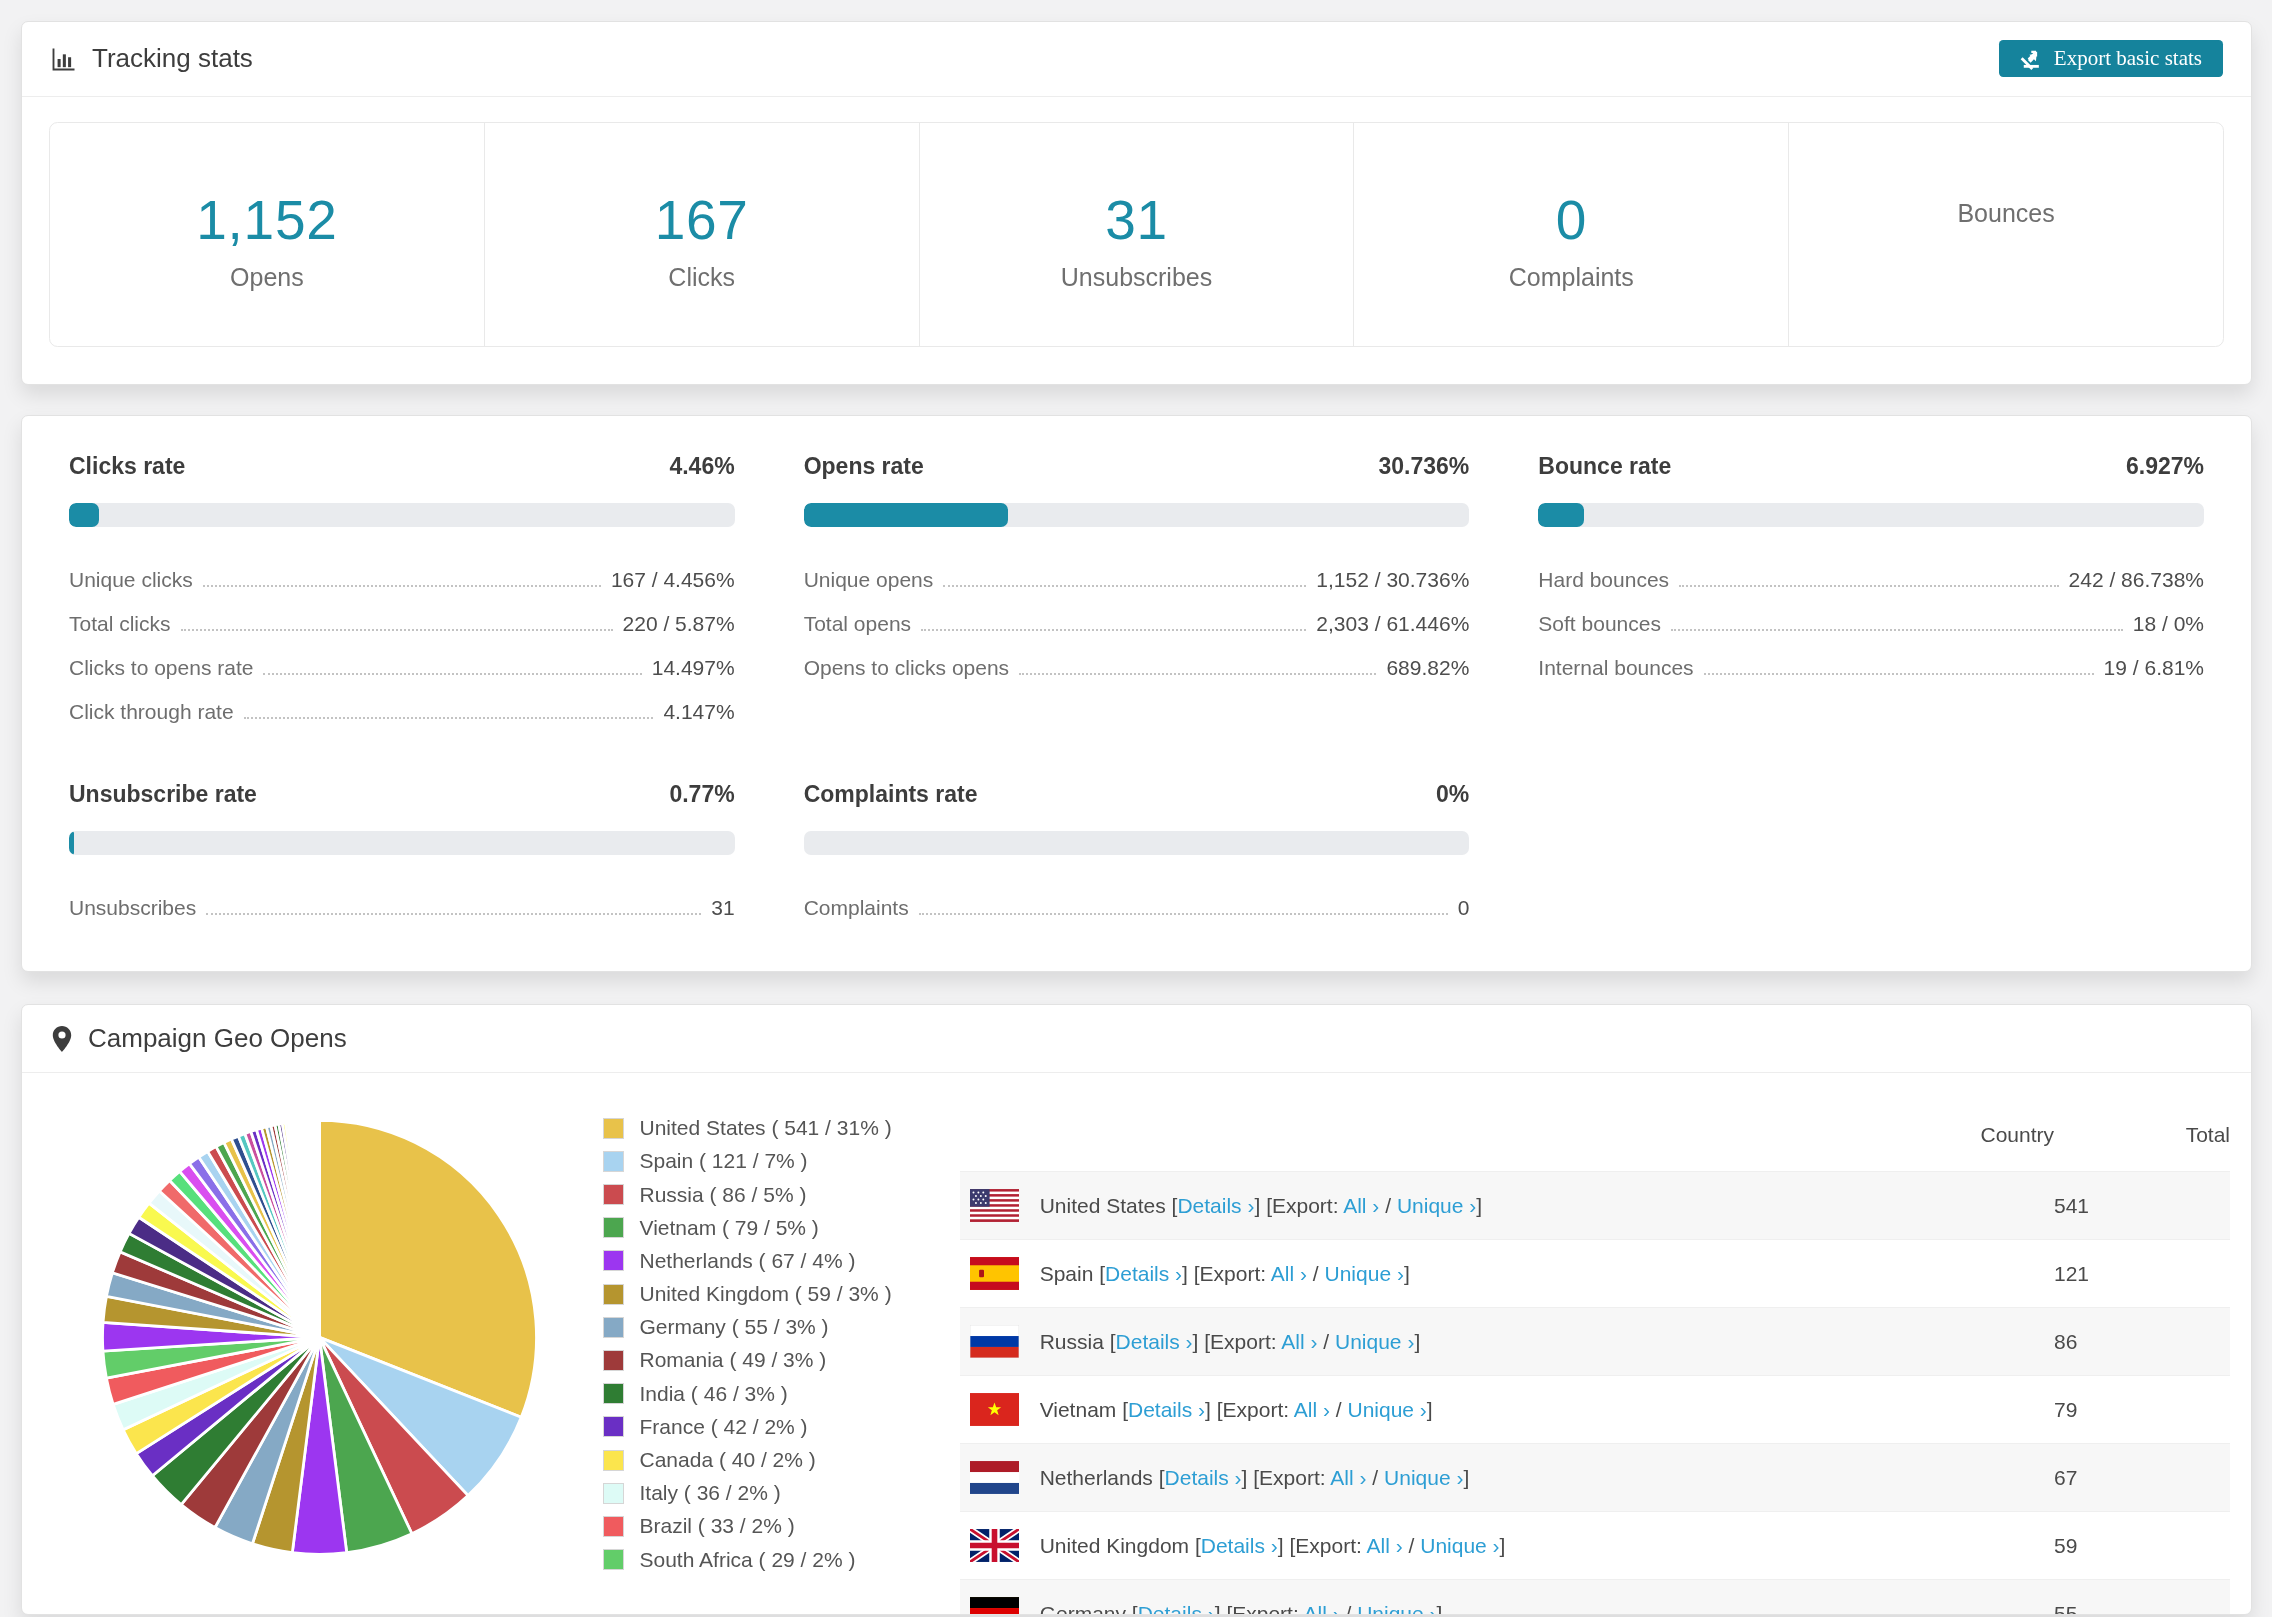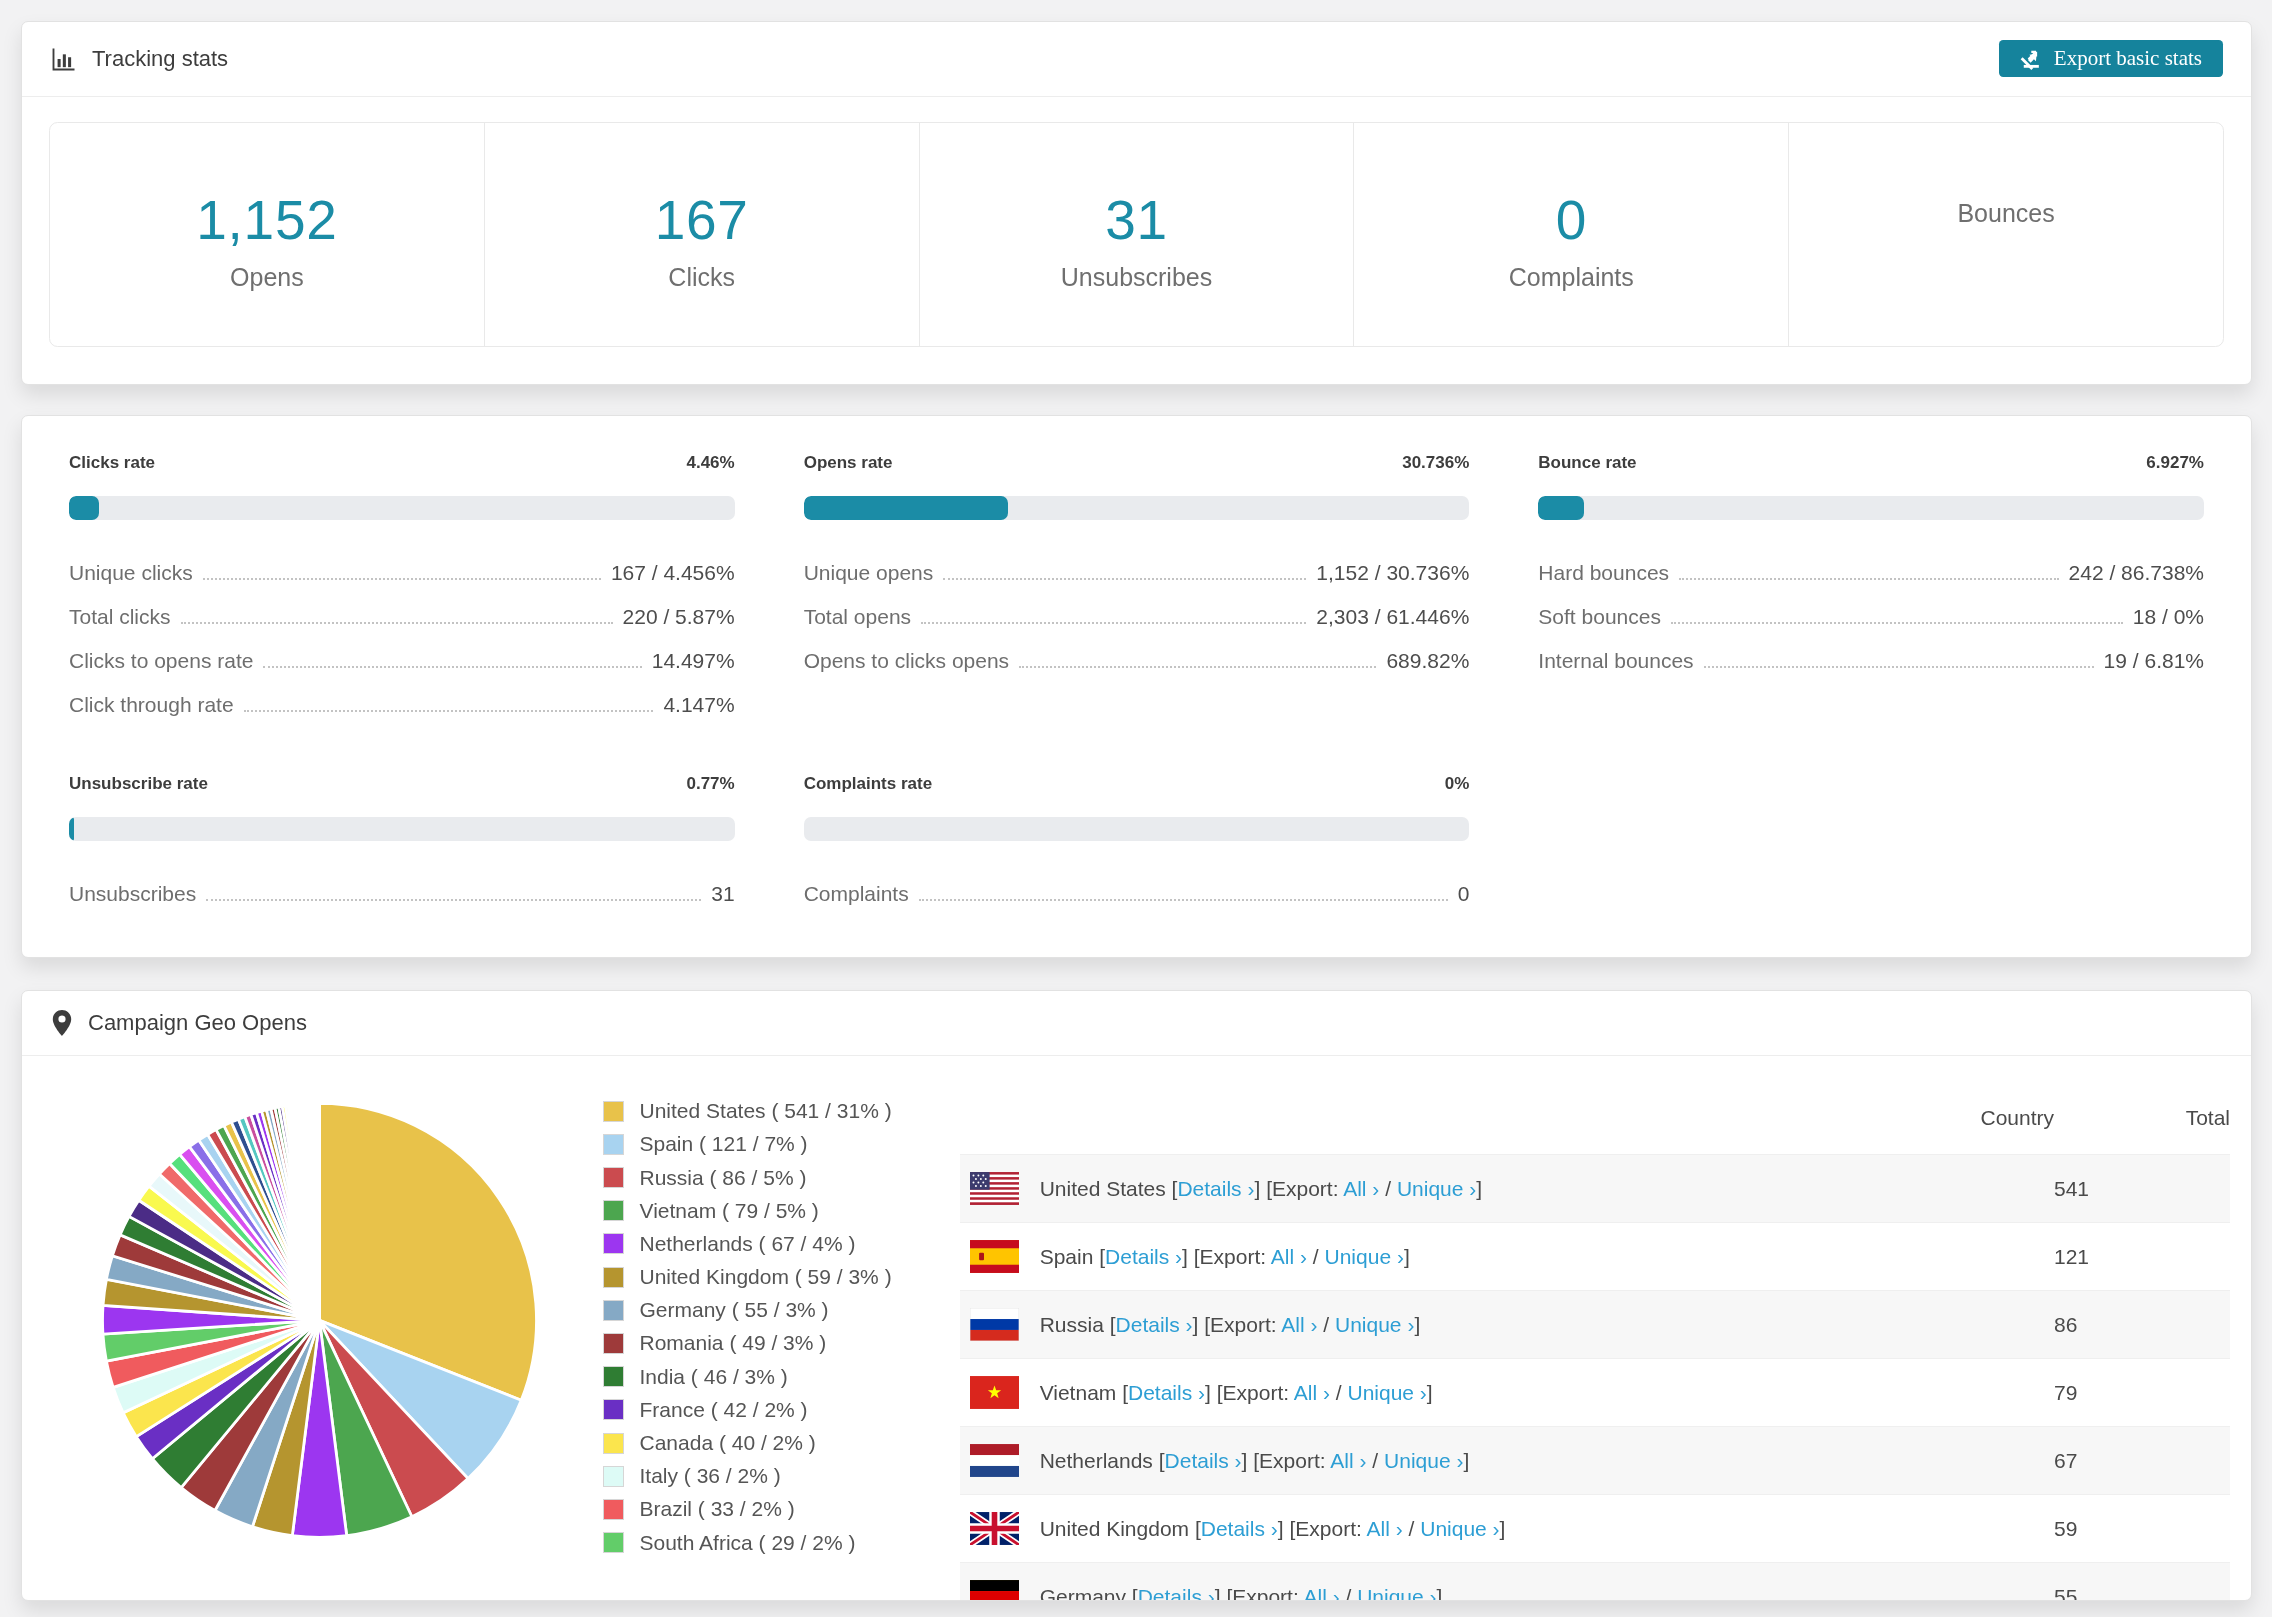--- a/index.html
+++ b/index.html
@@ -19,21 +19,21 @@
   .card-1 { margin-top: 21px; }
   .card-2 { margin-top: 30px; }
   .card-3 { margin-top: 32px; height: 611px; overflow: hidden; }
 
   
   .card-header {
     display: flex; align-items: center; justify-content: space-between;
     padding: 18.4px 28px;
     border-bottom: 1.4px solid #ededed;
   }
-  .card-title { display: flex; align-items: center; gap: 14px; font-size: 22px; color: #3d3d3d; }
+  .card-title { display: flex; align-items: center; gap: 14px; font-size: 26px; color: #3d3d3d; }
   .card-title svg { display: block; }
 
   .export-btn {
     display: flex; align-items: center; gap: 11.3px;
     background: #15839c; color: #fff; border: none; cursor: pointer;
     font-family: Liberation Serif, serif; font-size: 21px;
     padding: 6px 21px; border-radius: 4.2px;
   }
   .export-btn svg { display: block; }
 
@@ -51,21 +51,21 @@
   .stat-label { font-size: 25px; color: #6f6f6f; margin-top: 11.3px; }
 
   
   .rates-grid {
     display: grid;
     grid-template-columns: repeat(3, 1fr);
     column-gap: 69px;
     row-gap: 47px;
     padding: 37px 47px 41px;
   }
-  .rate-head { display: flex; justify-content: space-between; align-items: center; font-size: 17px; font-weight: bold; color: #3d3d3d; margin-bottom: 22.6px; }
+  .rate-head { display: flex; justify-content: space-between; align-items: center; font-size: 23px; font-weight: bold; color: #3d3d3d; margin-bottom: 22.6px; }
   .rate-bar { height: 24px; background: #e9ebee; border-radius: 7px; overflow: hidden; margin-bottom: 31px; }
   .rate-fill { height: 100%; background: #1b8ca6; border-radius: 7px; }
   .rate-row { display: flex; align-items: baseline; font-size: 21px; color: #6e6e6e; padding: 10px 0; }
   .rate-row .dots { flex: 1; border-bottom: 2.1px dotted #c3c3c3; margin: 0 10px 5px; }
   .rate-row .val { color: #4d4d4d; white-space: nowrap; }
 
   
   .geo-content { display: flex; align-items: flex-start; padding: 30px 21px 0 47px; }
   .pie-wrap { width: 480px; flex: 0 0 auto; padding-left: 21px; }
   .legend { list-style: none; margin-left: 54px; padding-top: 12.7px; flex: 0 0 auto; }

